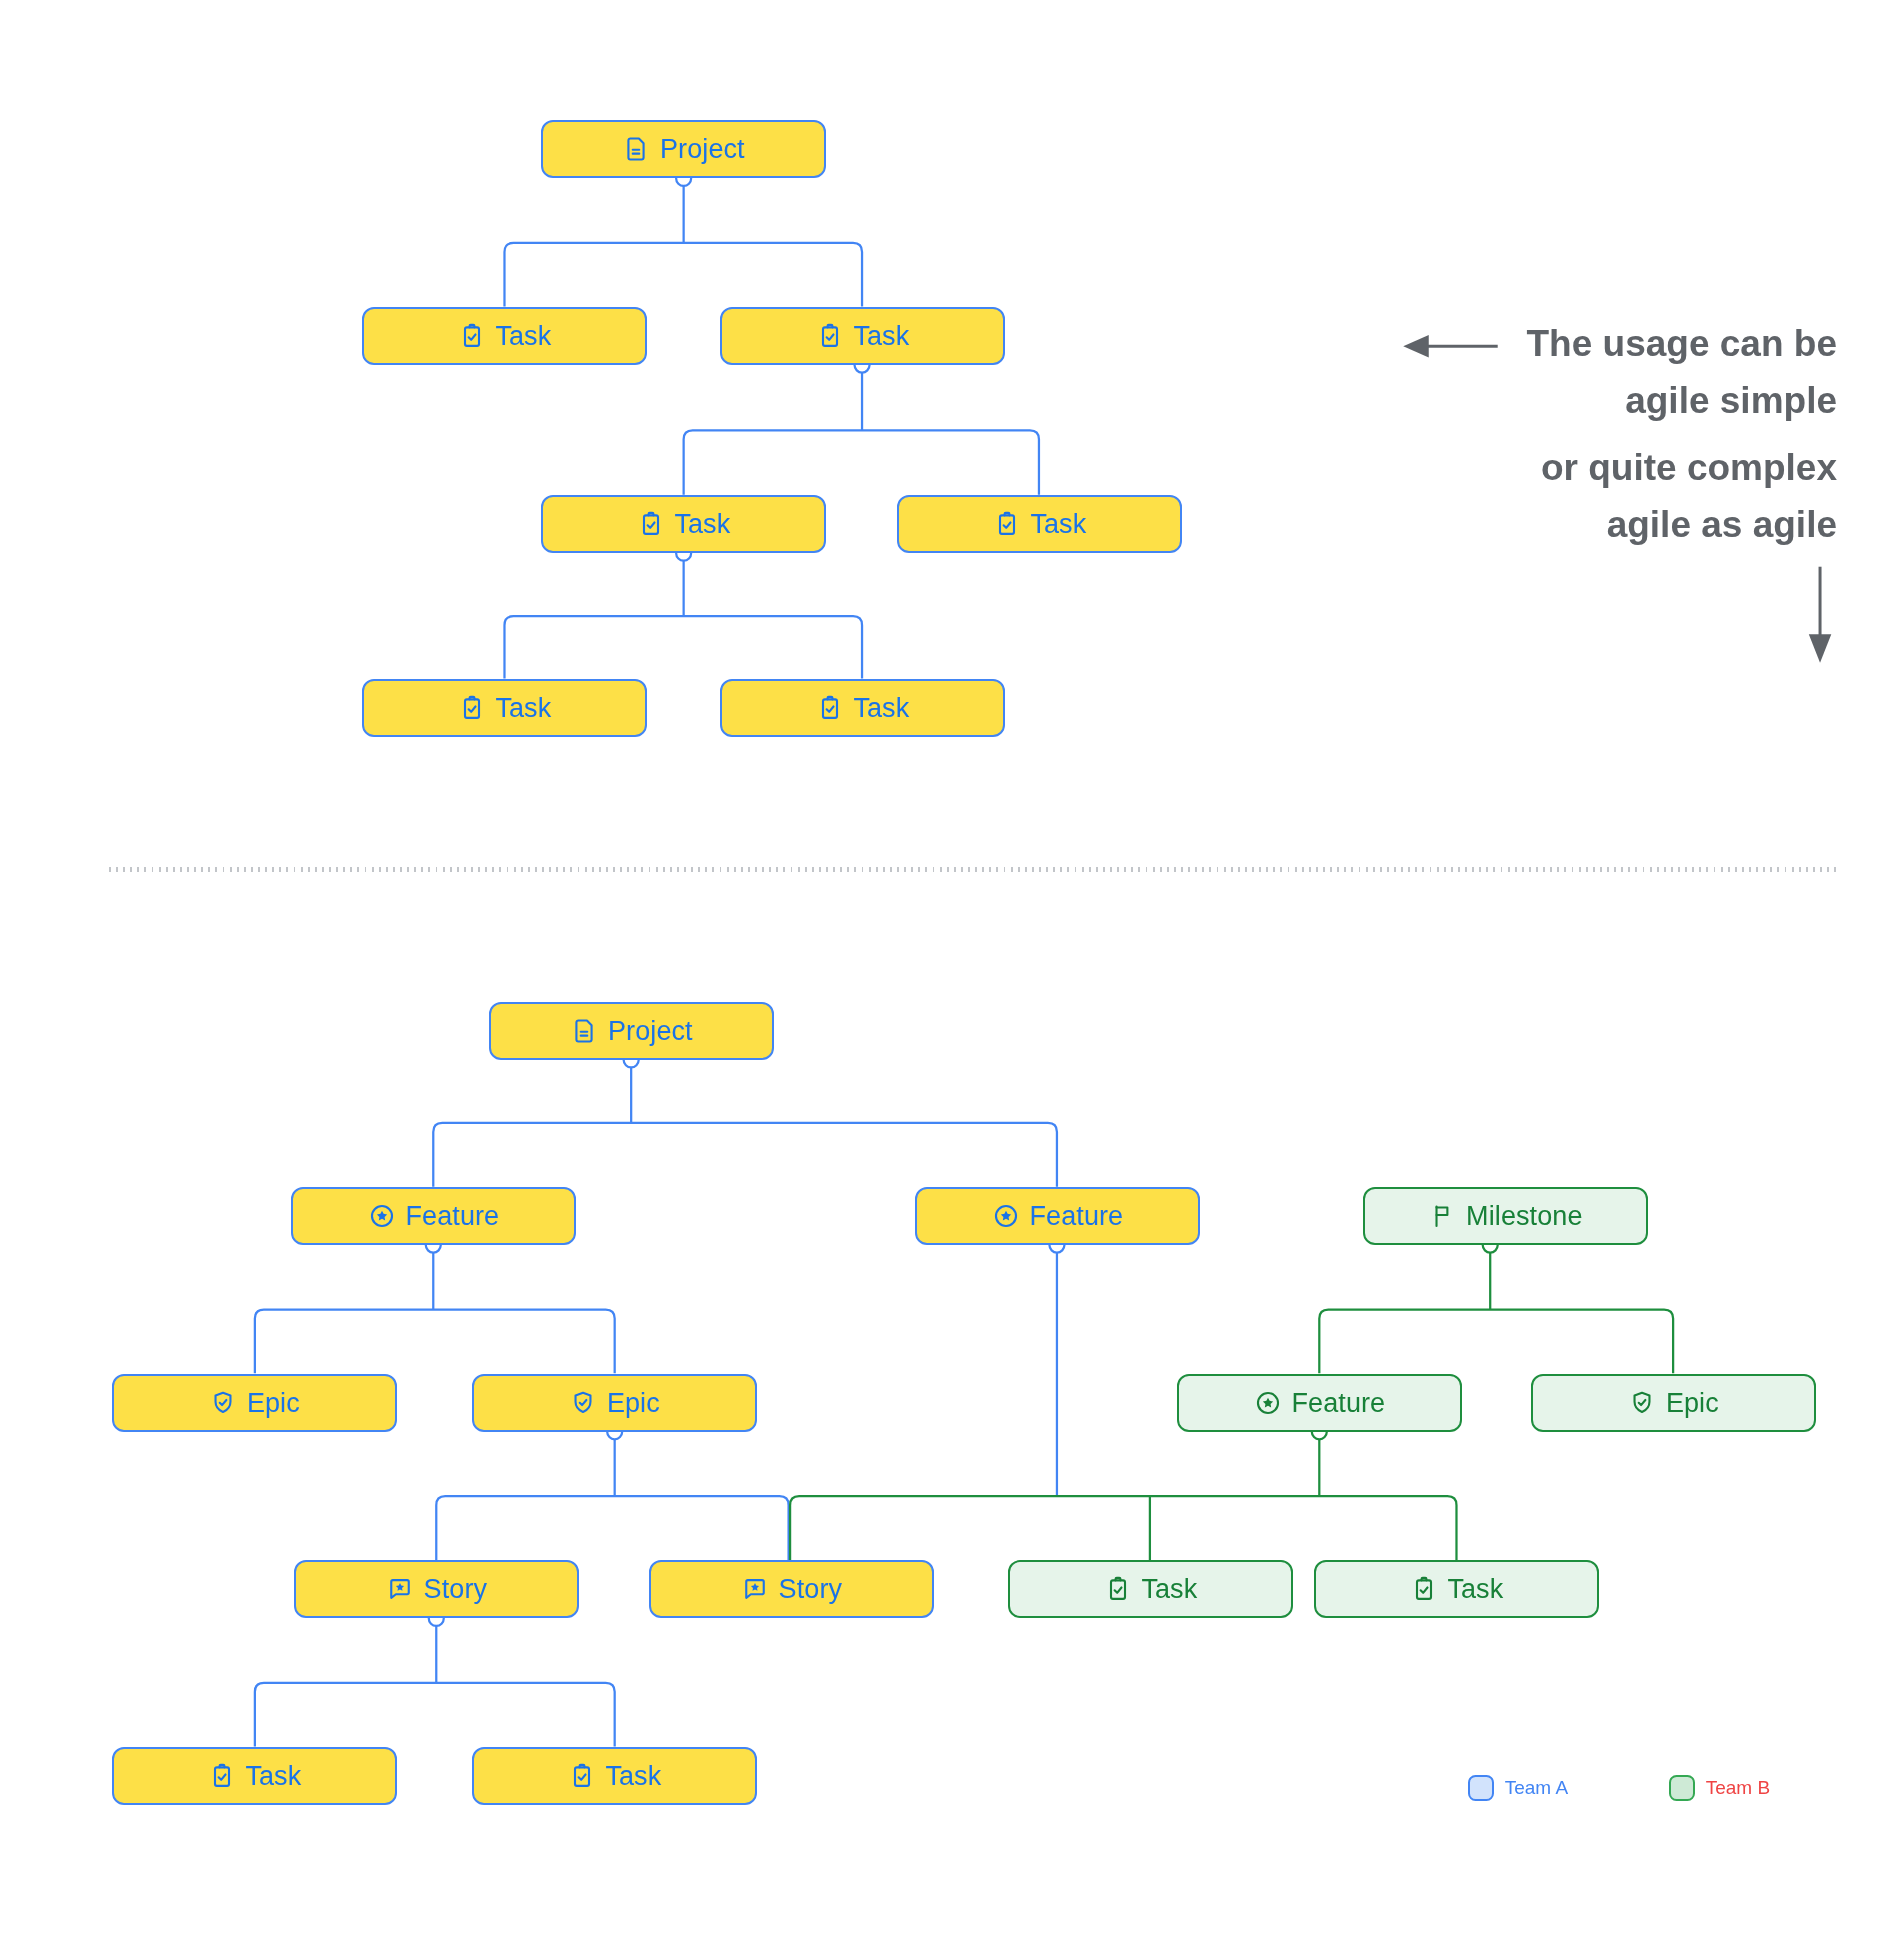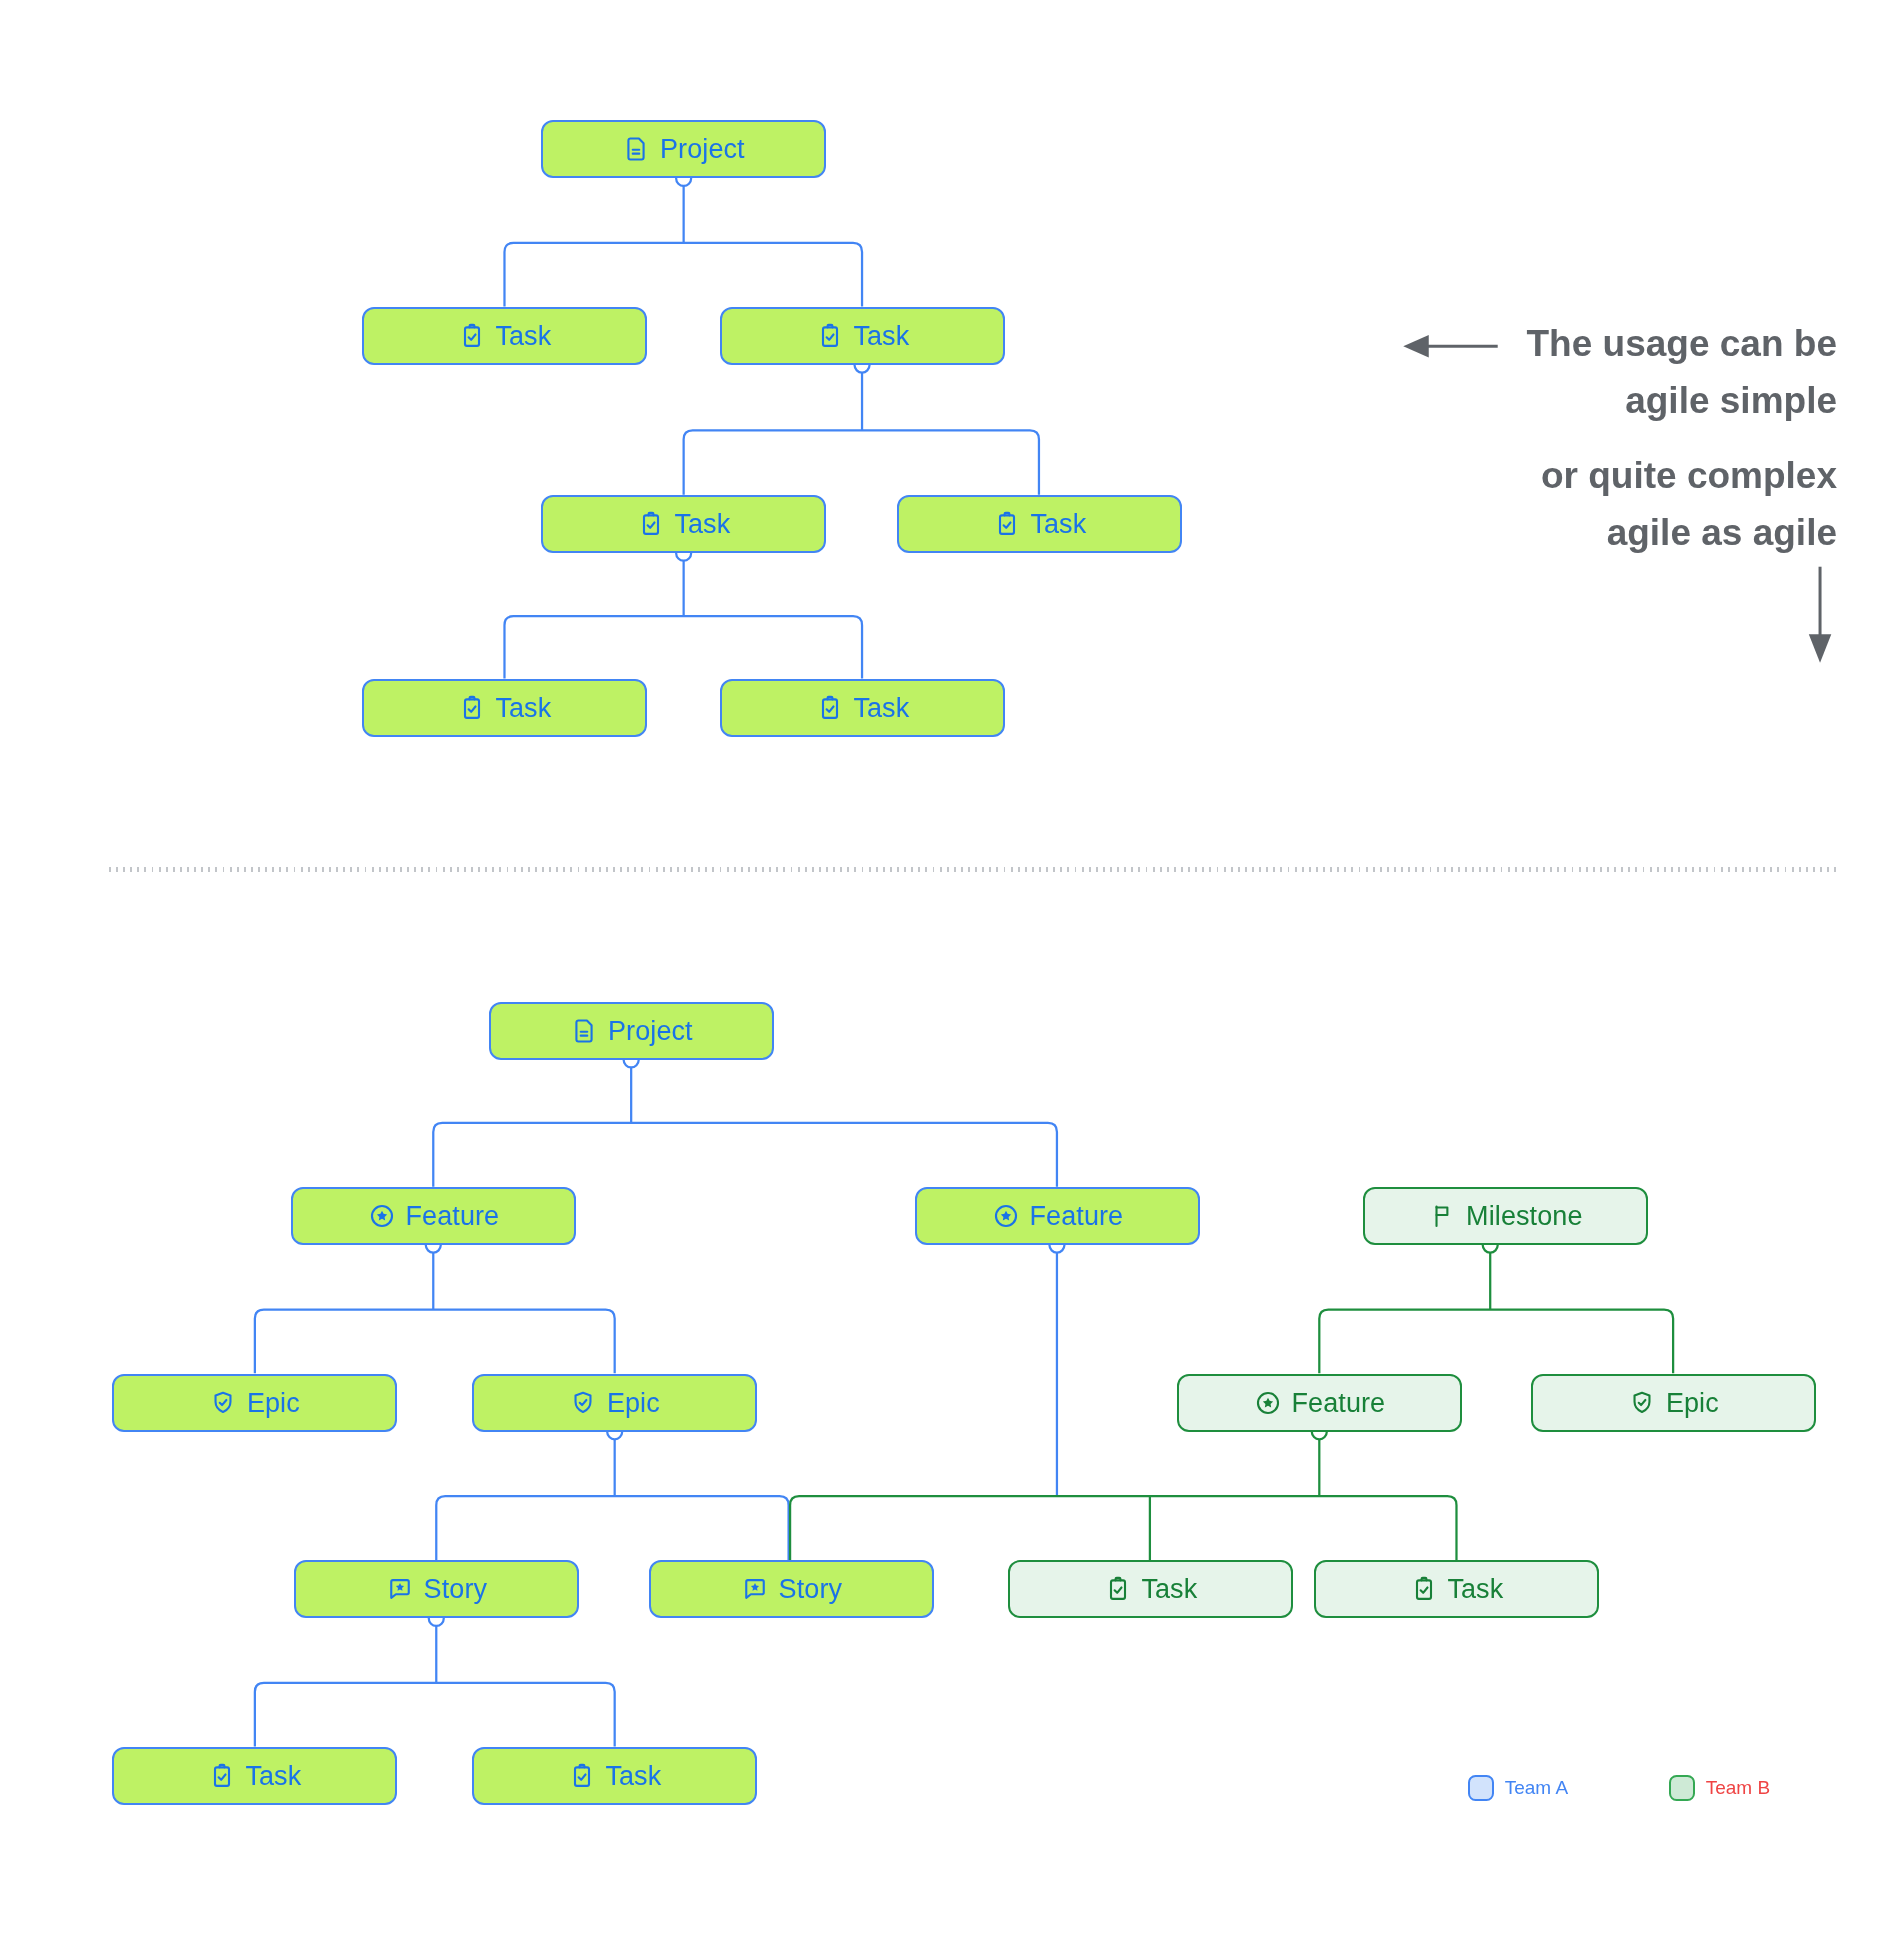--- a/index.html
+++ b/index.html
@@ -2,28 +2,28 @@
 <html style="font-size:12px"><head>
 <meta charset="utf-8">
 <style>
   html,body{margin:0;padding:0;background:#ffffff;}
   #stage{position:relative;width:1898px;height:1955px;background:#ffffff;overflow:hidden;
          font-family:"Liberation Sans", sans-serif;}
   svg.wires{position:absolute;left:0;top:0;}
   .node{position:absolute;width:285px;height:58px;box-sizing:border-box;border-radius:12px;
         display:flex;align-items:center;justify-content:center;gap:9.7px;
         font-size:27px;font-weight:500;letter-spacing:0.1px;}
-  .team-a{background:#bef264;border:2.2px solid #4285f4;color:#1a73e8;}
+  .team-a{background:#fde047;border:2.2px solid #4285f4;color:#1a73e8;}
   .team-b{background:#e6f4ea;border:2.2px solid #1e8e3e;color:#188038;}
   .ic{width:28px;height:28px;flex:0 0 auto;}
   .ic use{stroke:currentColor;}
   .annotation{position:absolute;right:61px;top:315px;text-align:right;color:#5f6368;
               font-size:37px;line-height:57px;font-weight:700;}
   .annotation p{margin:0;}
-  .annotation p + p{margin-top:18px;}
+  .annotation p + p{margin-top:10px;}
   .divider{position:absolute;left:109px;top:867px;width:1728px;height:5.2px;
            background:repeating-linear-gradient(to right,#c2c5c9 0 1.9px,transparent 1.9px 7.1px);}
   .legend-item{position:absolute;top:1775px;display:flex;align-items:center;gap:11.2px;
                font-size:19px;font-weight:500;}
   .legend-item .swatch{width:25.5px;height:25.5px;border-radius:7.5px;box-sizing:border-box;}
   #legend-a{left:1468px;color:#4285f4;}
   #legend-b{left:1669px;color:#ef4444;}
   #legend-a .swatch{background:#d2e3fc;border:2.2px solid #4285f4;}
   #legend-b .swatch{background:#ceead6;border:2.2px solid #34a853;}
 </style>

